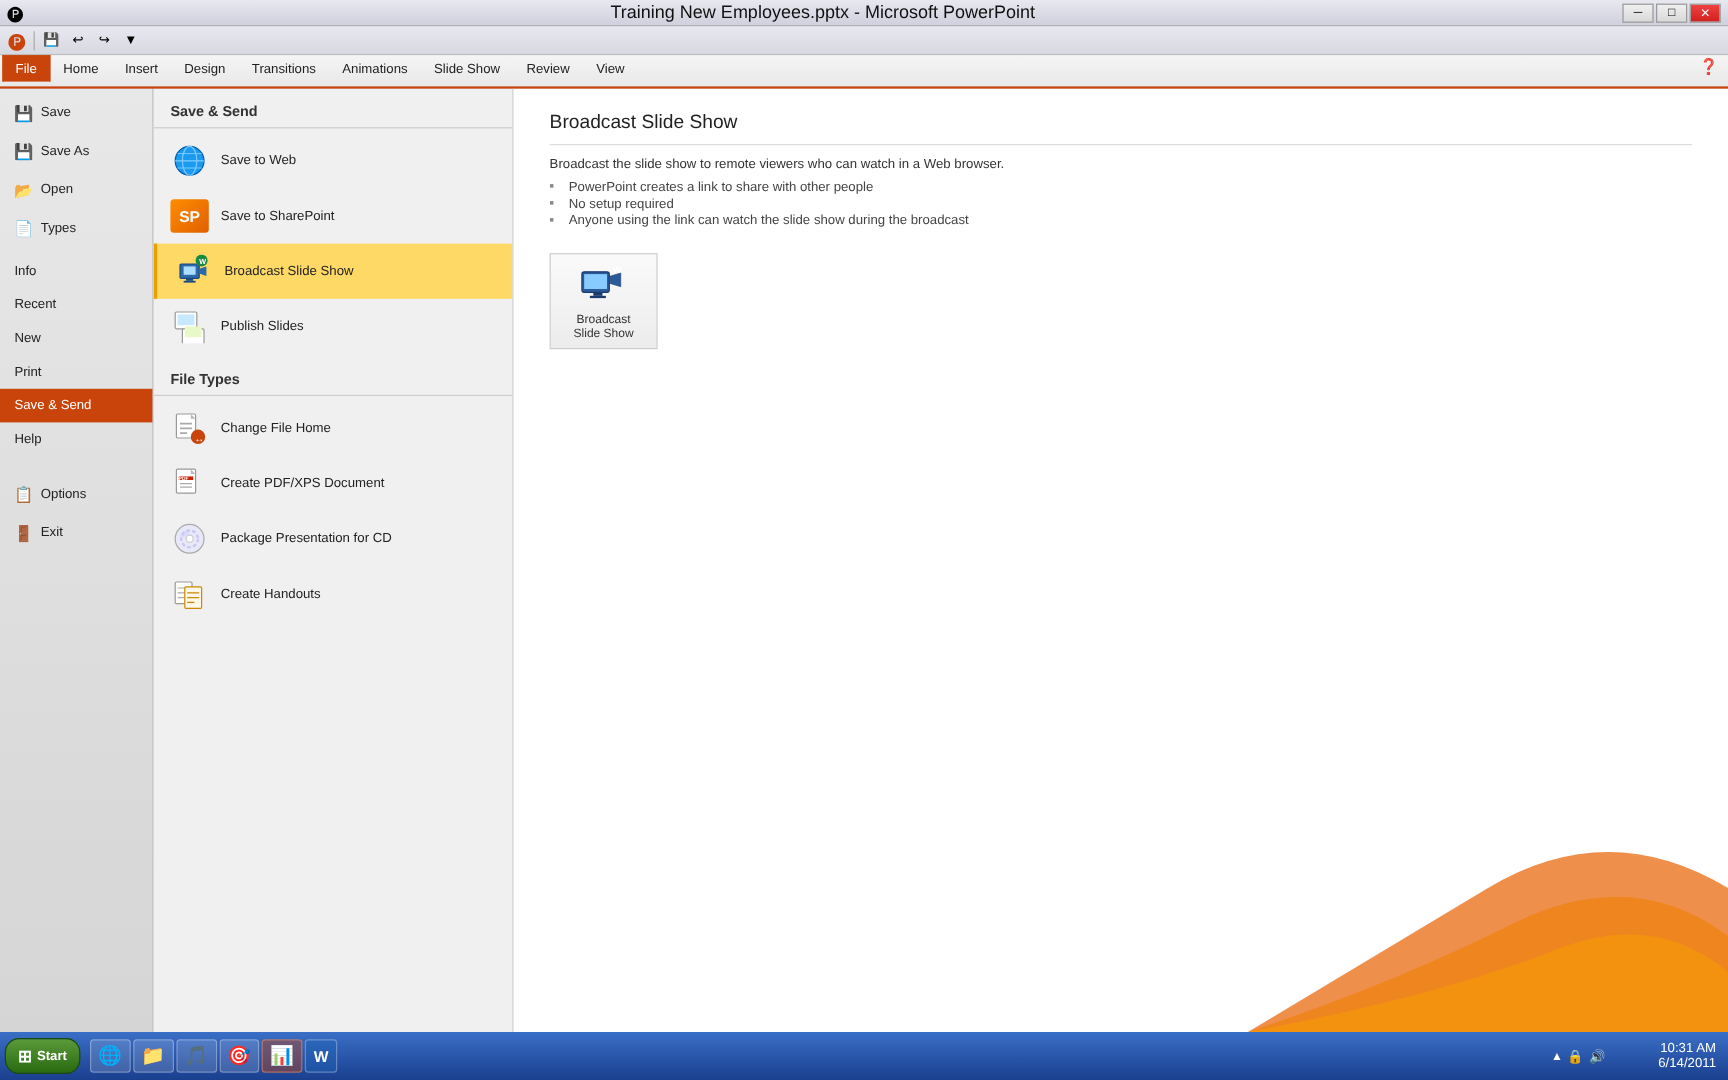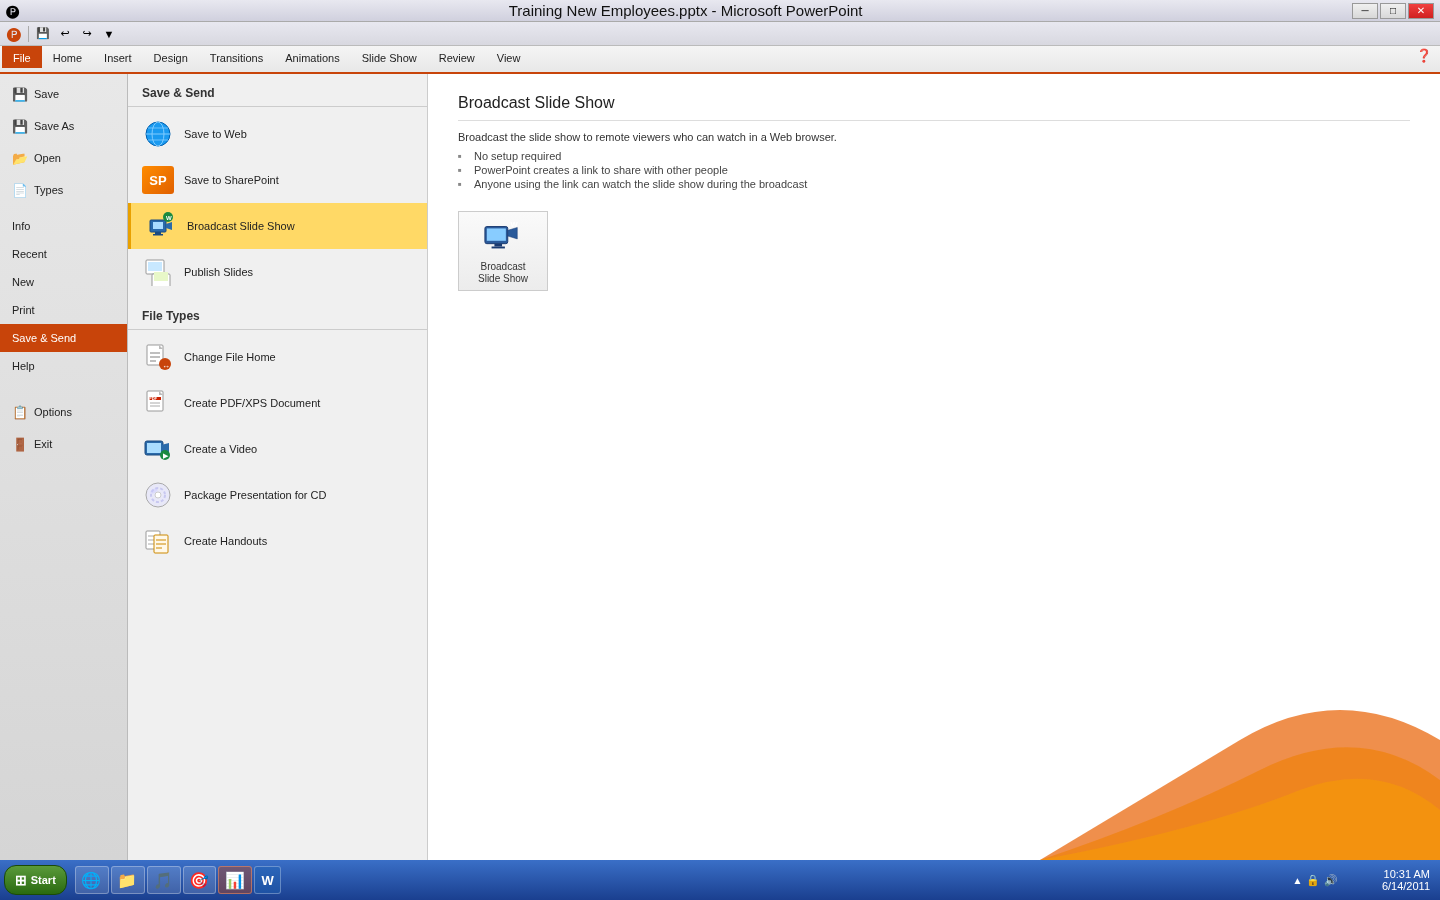--- a/index.html
+++ b/index.html
@@ -445,32 +445,20 @@
           <polygon points="15,2 19,6 15,6" fill="#bbb"></polygon>
           <rect x="5" y="8" width="12" height="3" fill="#cc2200"></rect>
           <text x="5" y="11" font-size="4" fill="white" font-weight="bold">PDF</text>
           <line x1="6" y1="14" x2="16" y2="14" stroke="#aaa" stroke-width="1"></line>
           <line x1="6" y1="17" x2="16" y2="17" stroke="#aaa" stroke-width="1"></line>
         </svg>
       </div>
       <span>Create PDF/XPS Document</span>
     </div>
 
-    <div class="middle-item">
-      <div class="mi-icon">
-        <svg width="30" height="28" viewBox="0 0 30 28">
-          <rect x="2" y="6" width="18" height="14" rx="2" fill="#2a6aaa" stroke="#1a4a80" stroke-width="1"></rect>
-          <rect x="4" y="8" width="14" height="10" fill="#aaddff"></rect>
-          <polygon points="18,10 26,8 26,18 18,16" fill="#2a6aaa"></polygon>
-          <circle cx="22" cy="20" r="5" fill="#1a8a40"></circle>
-          <text x="20" y="23" font-size="7" fill="white">▶</text>
-        </svg>
-      </div>
-      <span>Create a Video</span>
-    </div>
 
     <div class="middle-item">
       <div class="mi-icon">
         <svg width="28" height="28" viewBox="0 0 28 28">
           <circle cx="14" cy="14" r="12" fill="#e8e8f8" stroke="#aaa" stroke-width="1"></circle>
           <circle cx="14" cy="14" r="3" fill="white" stroke="#ccc" stroke-width="1"></circle>
           <circle cx="14" cy="14" r="7" fill="none" stroke="#c8c8f0" stroke-width="2" stroke-dasharray="3,2"></circle>
           <ellipse cx="10" cy="10" rx="4" ry="2" fill="rgba(200,200,255,0.4)" transform="rotate(-30 10 10)"></ellipse>
         </svg>
       </div>
@@ -491,22 +479,22 @@
         </svg>
       </div>
       <span>Create Handouts</span>
     </div>
   </div>
 
   <div id="right-panel">
     <h2>Broadcast Slide Show</h2>
     <p class="description-text">Broadcast the slide show to remote viewers who can watch in a Web browser.</p>
     <ul class="bullet-list">
+      <li>PowerPoint creates a link to share with other people</li>
       <li>No setup required</li>
-      <li>PowerPoint creates a link to share with other people</li>
       <li>Anyone using the link can watch the slide show during the broadcast</li>
     </ul>
 
     <div class="broadcast-btn">
       <div class="bb-icon broadcast-icon-large">
         <svg width="42" height="42" viewBox="0 0 42 42">
           <rect x="2" y="10" width="24" height="18" rx="2" fill="#2a5a9a" stroke="#1a3a70" stroke-width="1"></rect>
           <rect x="4" y="12" width="20" height="13" fill="#88ccff"></rect>
           <polygon points="26,14 36,11 36,23 26,20" fill="#2a5a9a" stroke="#1a3a70" stroke-width="0.5"></polygon>
           <rect x="12" y="28" width="8" height="3" fill="#1a3a70"></rect>

